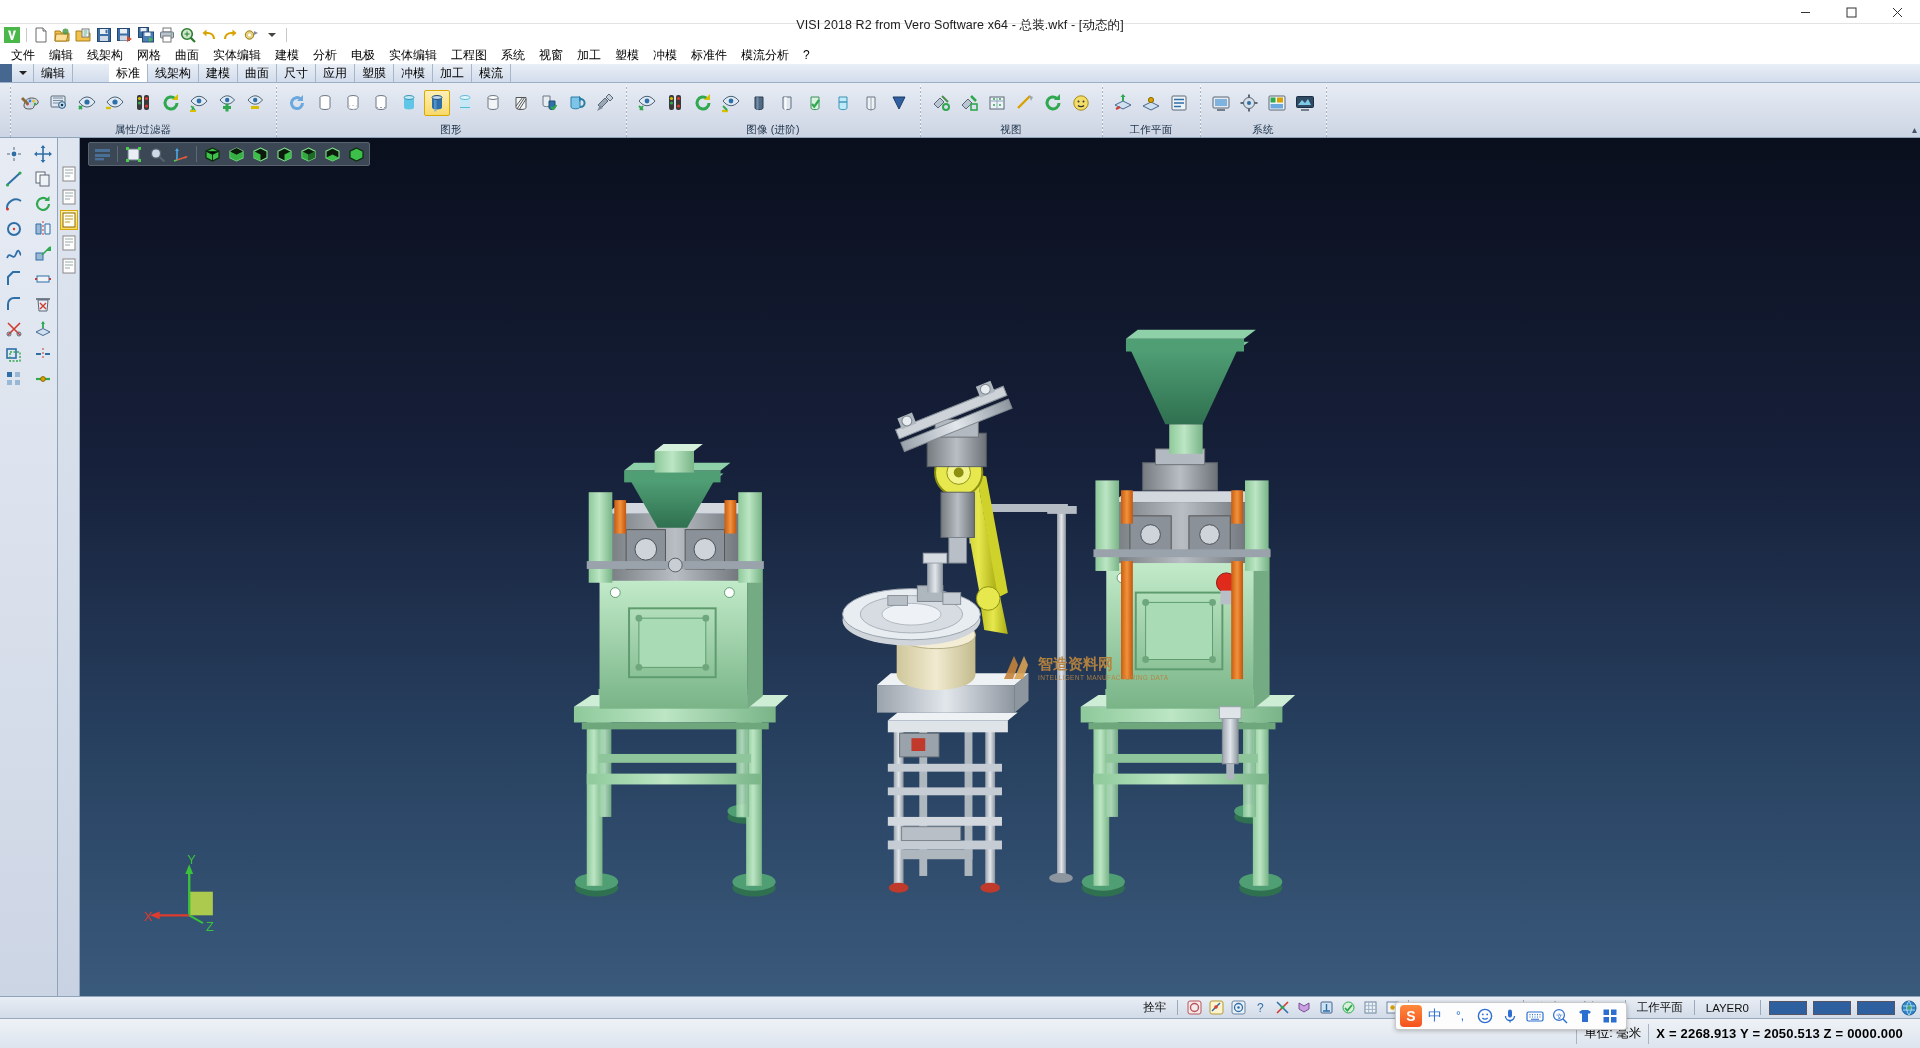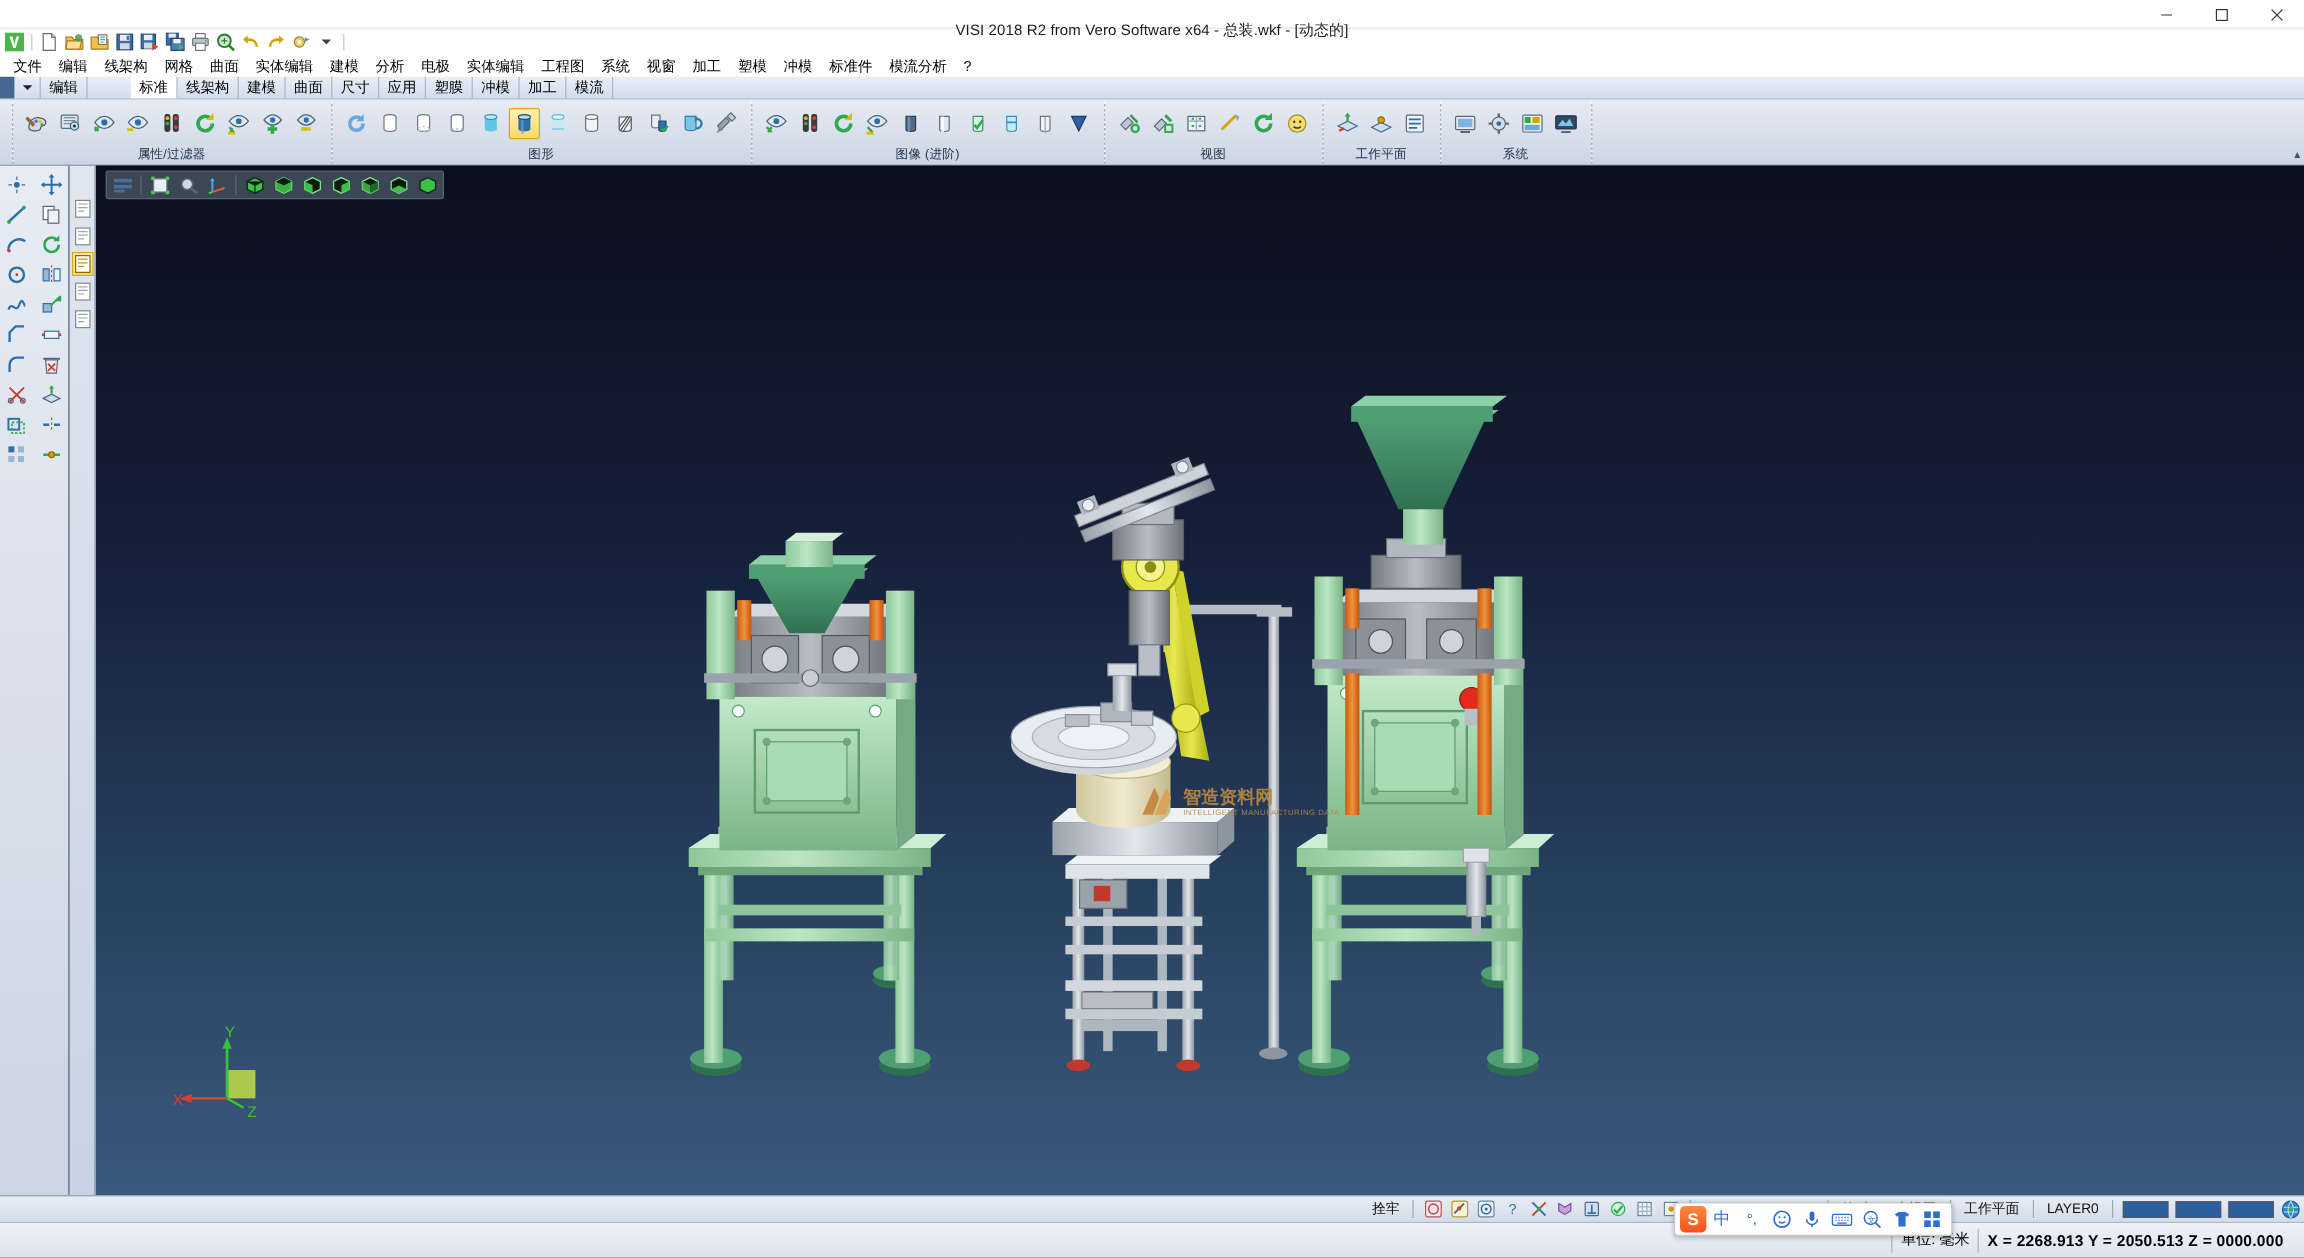--- a/index.html
+++ b/index.html
@@ -116,21 +116,21 @@
     position:absolute; left:8px; top:4px; height:24px;
     background:#3b4754; border:1px solid #59646f; border-radius:2px;
     display:flex; align-items:center; padding:1px 2px; gap:2px; z-index:6;
   }
   .viewtoolbar .vb{ width:22px;height:20px; display:flex;align-items:center;justify-content:center;
      border:1px solid transparent;border-radius:2px;}
   .viewtoolbar .vsep{ width:1px;height:16px;background:#5d6974;margin:0 2px;}
 
   
   .watermark{
-    position:absolute; left:868px; top:515px; z-index:4;
+    position:absolute; left:920px; top:515px; z-index:4;
     display:flex; align-items:center; gap:4px; pointer-events:none;
   }
   .watermark .wm-cn{ color:#b7833f; font-size:15px; font-weight:bold; opacity:.95;}
   .watermark .wm-en{ color:#b7833f; font-size:6.5px; letter-spacing:.4px; opacity:.9;}
 
   
   .botbar{
     flex:0 0 22px; background:linear-gradient(#e9eef5,#d2dbe8);
     display:flex; align-items:center; border-top:1px solid #8fa3bb; font-size:11.5px;
     position:relative;

